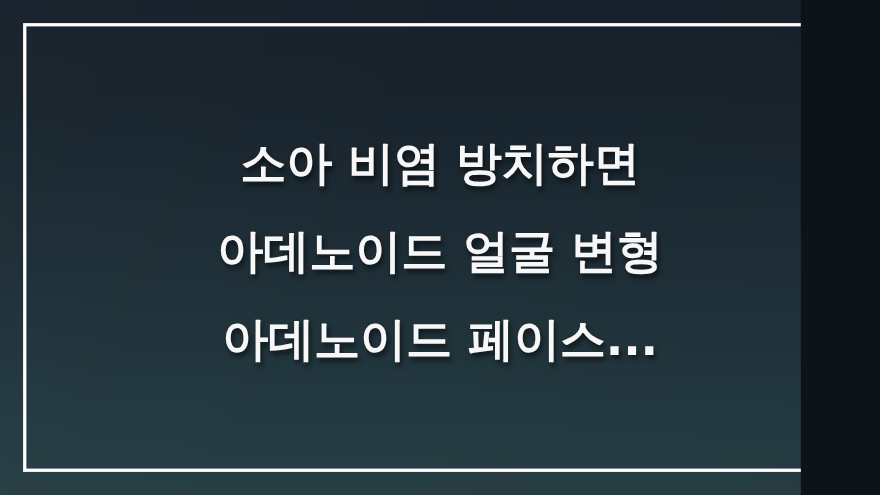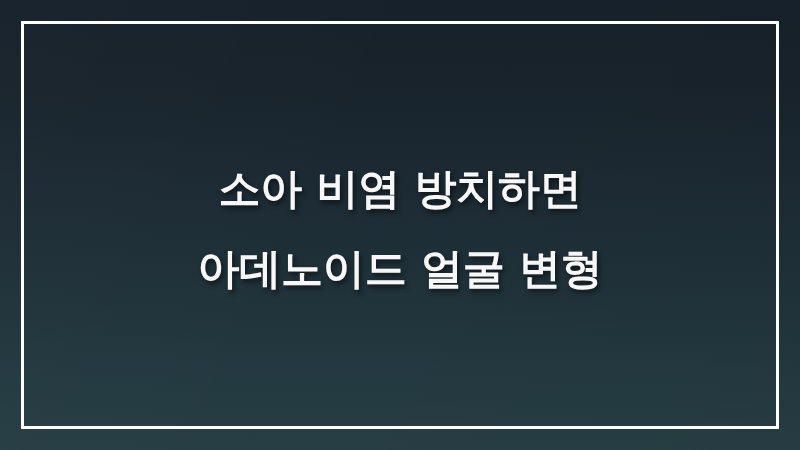--- a/index.html
+++ b/index.html
@@ -9,21 +9,21 @@
   }
   body {
     width: 800px;
     height: 450px;
     overflow: hidden;
     font-family: "DejaVu Sans", "Liberation Sans", sans-serif;
   }
 
   #thumbnail-card {
     position: relative;
-    width: 800px;
+    width: 728px;
     height: 450px;
     box-sizing: border-box;
     background: linear-gradient(
         to bottom,
         #17212b 0%,
         #18232c 18%,
         #1c2a33 40%,
         #20323a 65%,
         #243a41 85%,
         #273e44 100%);
@@ -88,15 +88,16 @@
 
 <div id="thumbnail-card">
 
   <div id="background-sheen"></div>
 
   <div id="frame-border"></div>
 
   <div id="title-block">
     <span class="title-line">소아 비염 방치하면</span>
     <span class="title-line">아데노이드 얼굴 변형</span>
+    <span class="title-line">아데노이드 페이스...</span>
   </div>
 
 </div>
 
 </body></html>

